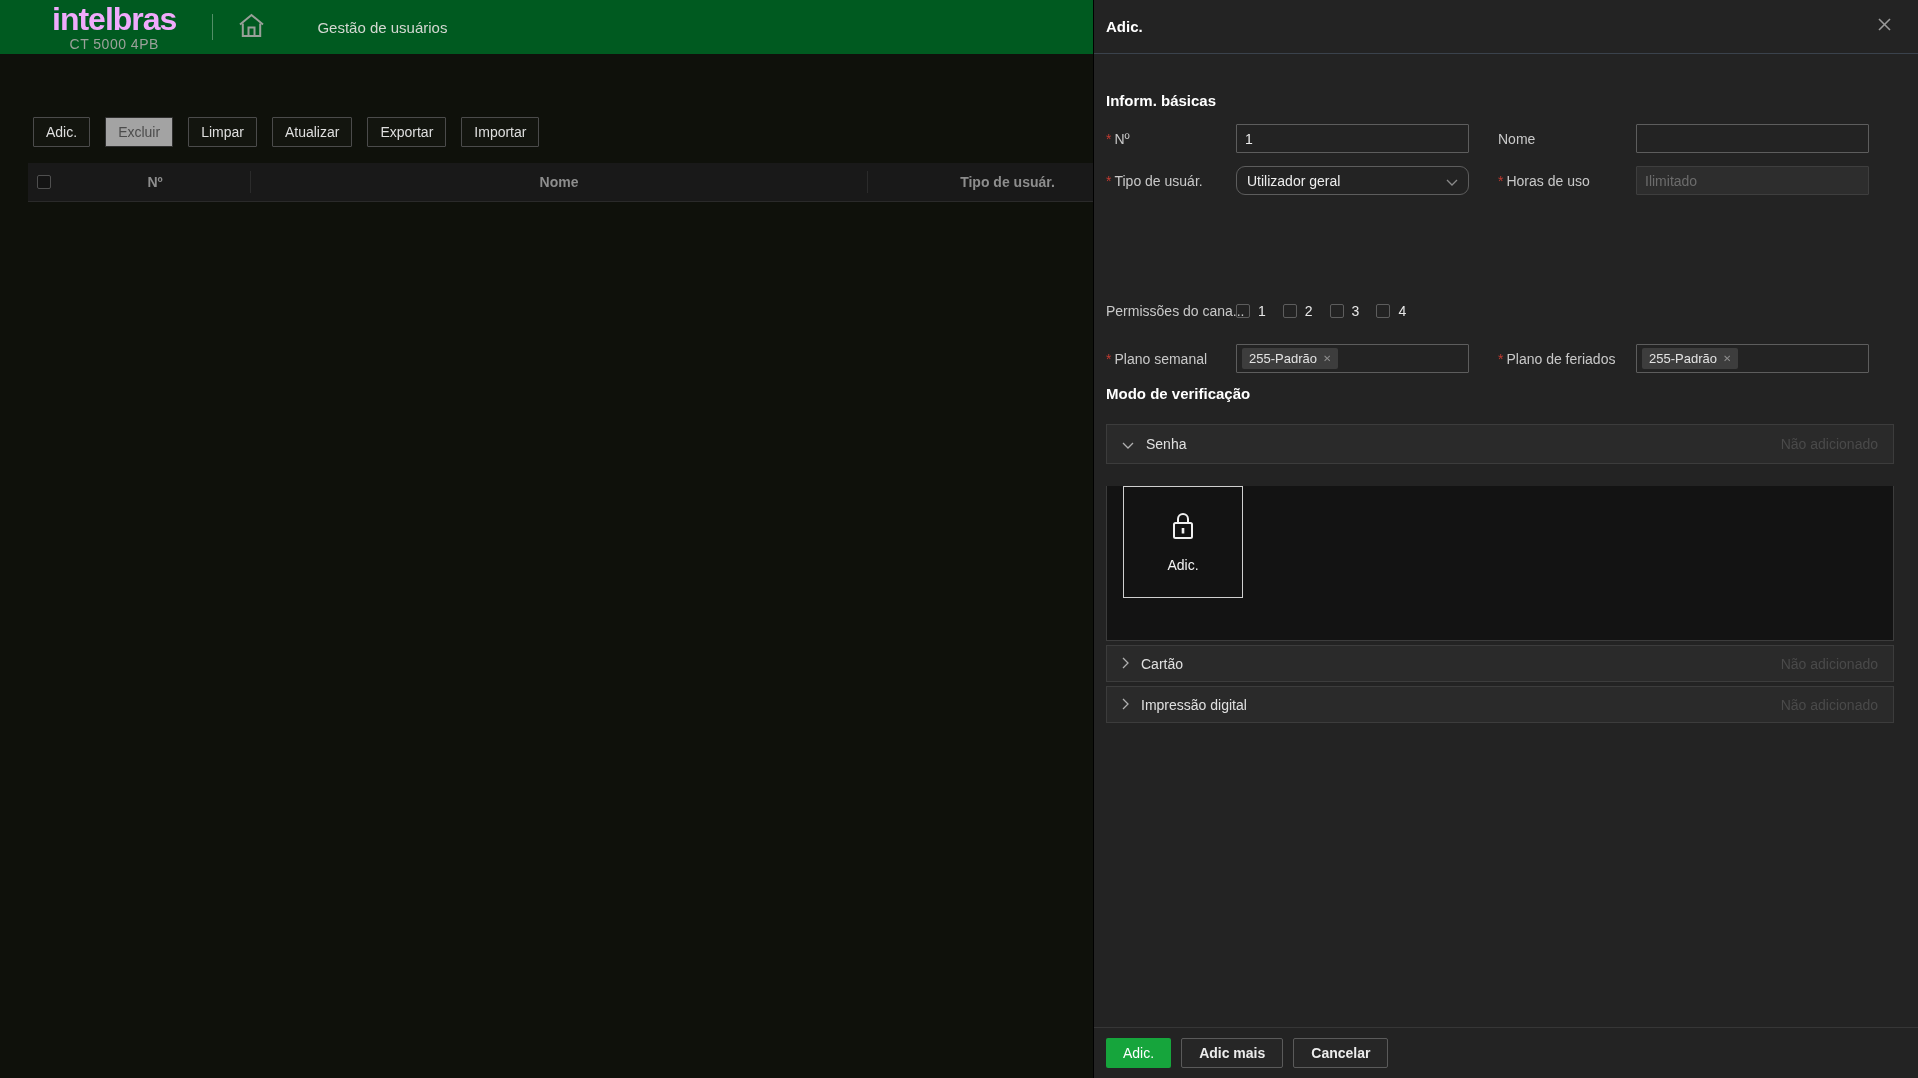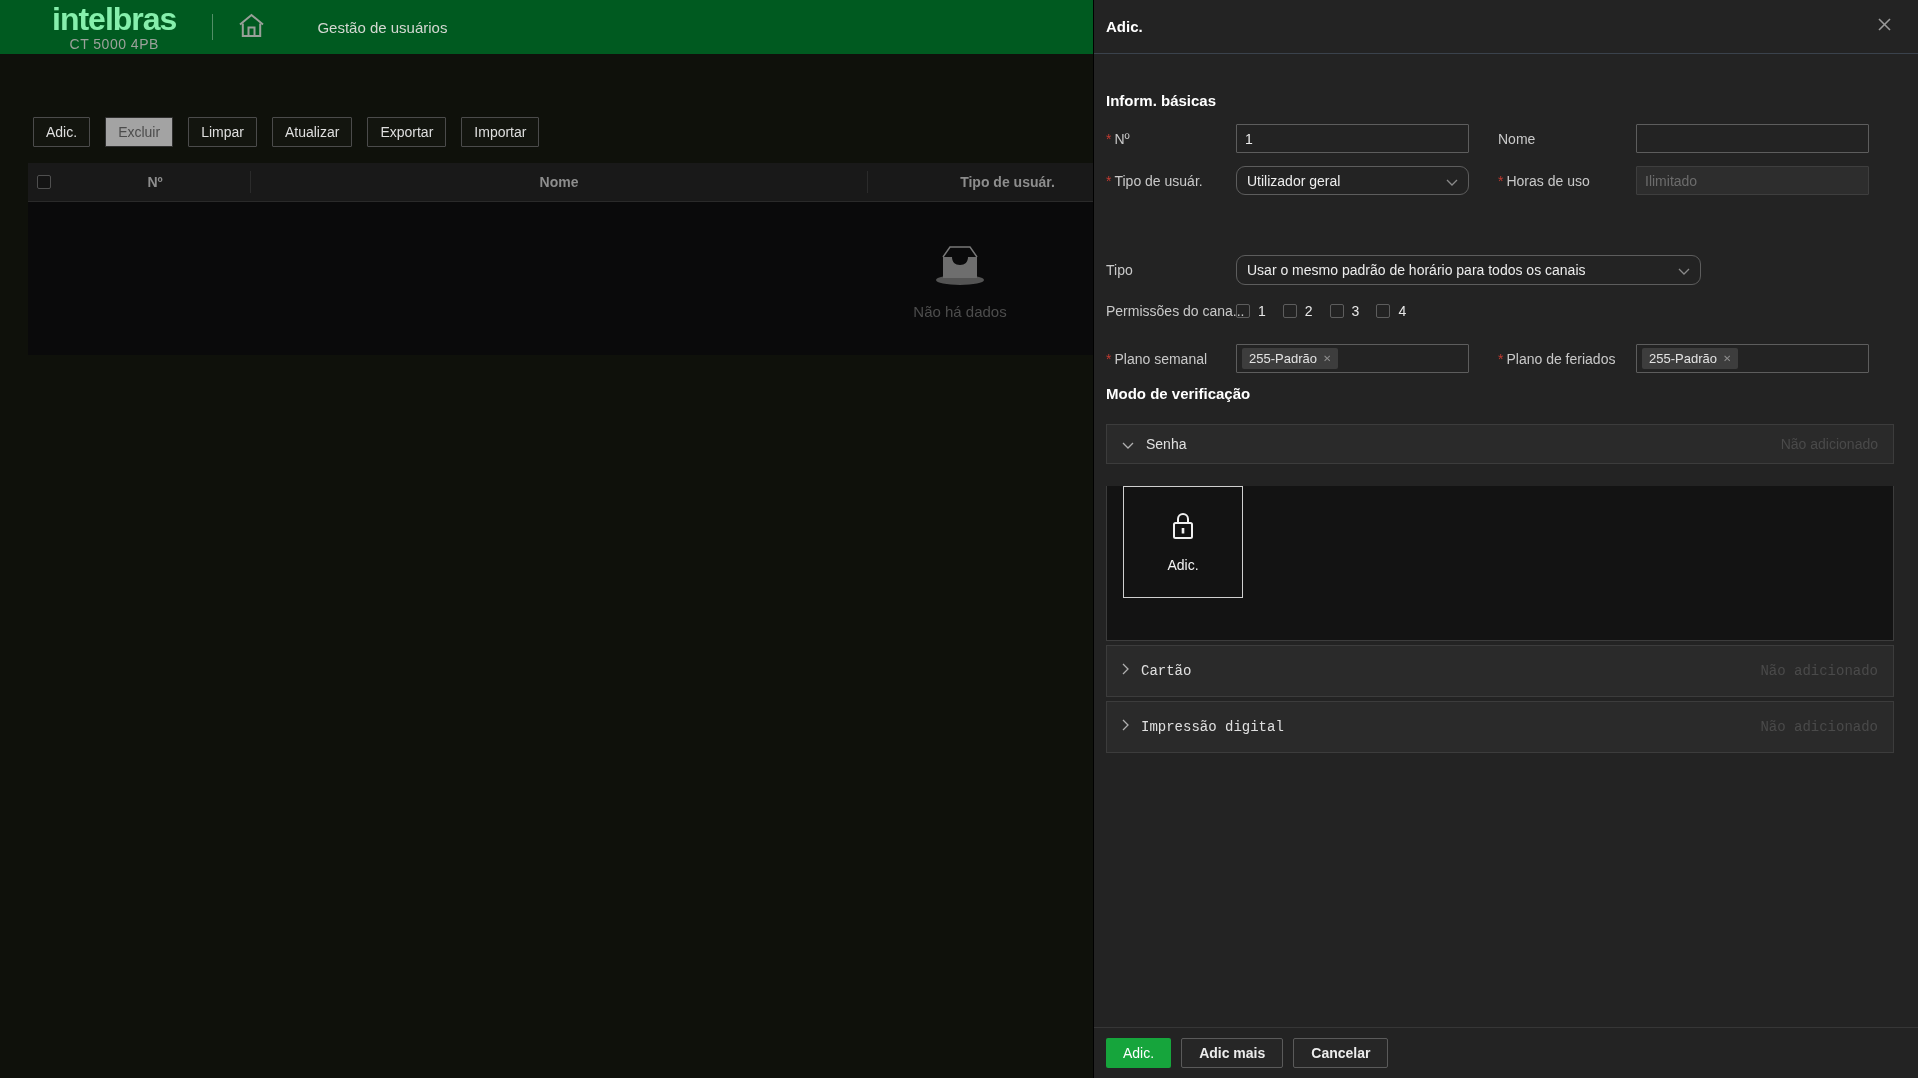--- a/index.html
+++ b/index.html
@@ -3,21 +3,21 @@
 <meta charset="utf-8">
 <style>
   * { margin:0; padding:0; box-sizing:border-box; }
   html,body { width:1918px; height:1078px; }
   body { font-family:"Liberation Sans", sans-serif; background:#0f110b; color:#ddd; overflow:hidden; }
   .app { position:relative; width:1918px; height:1078px; background:#0f110b; }
 
   
   .topbar { position:absolute; top:0; left:0; width:100%; height:54px; background:#005a20; display:flex; align-items:center; }
   .brand { margin-left:52px; text-align:center; line-height:1; }
-  .brand-name { font-size:32px; font-weight:bold; color:#86efac; letter-spacing:-1px; }
+  .brand-name { font-size:32px; font-weight:bold; color:#f0abfc; letter-spacing:-1px; }
   .brand-model { font-size:14px; color:#9ba19b; margin-top:2px; letter-spacing:.5px; }
   .topbar-divider { width:1px; height:26px; background:rgba(255,255,255,.32); margin-left:36px; }
   .home-btn { margin-left:25px; display:flex; cursor:pointer; }
   .nav-title { margin-left:52px; font-size:15px; color:#d4d8d2; cursor:pointer; }
 
   
   .toolbar { position:absolute; top:117px; left:33px; display:flex; gap:15px; }
   .tb-btn { height:30px; padding:0 12px; min-width:52px; justify-content:center; background:rgba(255,255,255,.02);
             border:1px solid #4b4b4b; color:#dfdfdf; font-size:14px; display:flex; align-items:center;
             border-radius:1px; cursor:pointer; white-space:nowrap; }
@@ -64,21 +64,21 @@
   .cb-box { width:14px; height:14px; border:1px solid #5d5d5d; background:transparent; border-radius:2px; cursor:pointer; }
   .cb-label { font-size:14px; color:#e8e8e8; }
   .tags { border:1px solid #5d5d5d; border-radius:1px; display:flex; align-items:center; }
   .tag { display:inline-flex; align-items:center; gap:6px; background:#3d3d3d; border-radius:2px; padding:3px 7px;
          font-size:13px; color:#e3e3e3; margin-left:5px; white-space:nowrap; }
   .tag-x { color:#8f8f8f; font-size:10px; cursor:pointer; }
 
   .accordion { position:absolute; left:12px; right:24px; top:370px; }
   .acc-section + .acc-section { margin-top:4px; }
   .acc-header { height:40px; background:#2a2a2a; border:1px solid #3c3c3c; display:flex; align-items:center; padding:0 15px; cursor:pointer; }
-  .acc-section.collapsed .acc-header { height:52px;font-family:Liberation Mono, monospace; }
+  .acc-section.collapsed .acc-header { height:37px; }
   .acc-label { margin-left:12px; font-size:14px; color:#e0e0e0; }
   .acc-status { margin-left:auto; font-size:14px; color:#4a4a4a; }
   .acc-body { height:155px; background:#131313; border:1px solid #3c3c3c; border-top:none; }
   .add-tile { width:120px; height:112px; border:1px solid #d0d0d0; margin:22px 0 0 16px; display:flex; flex-direction:column;
               align-items:center; justify-content:center; gap:12px; cursor:pointer; background:transparent; }
   .add-tile-label { color:#f2f2f2; font-size:14px; }
 
   .panel-footer { position:absolute; bottom:0; left:0; right:0; height:51px; border-top:1px solid #363636;
                   display:flex; align-items:center; padding-left:12px; gap:10px; background:#232323; }
   .btn { height:30px; padding:0 17px; font-size:14px; border-radius:2px; cursor:pointer; display:flex; align-items:center; white-space:nowrap; font-family:inherit; }
@@ -118,30 +118,20 @@
   </div>
 
   <div class="table">
     <div class="thead">
       <div class="th th-check">
           <span class="checkbox"></span>
         </div>
       <div class="th th-no">Nº</div>
       <div class="th th-name">Nome</div>
       <div class="th th-type">Tipo de usuár.</div>
-    </div>
-    <div class="tbody">
-      <div class="empty-icon">
-        <svg width="64" height="46" viewBox="0 0 64 46">
-          <ellipse cx="32" cy="40" rx="24" ry="5" fill="#545454"></ellipse>
-          <path d="M15 17 L22 7 H42 L49 17" fill="none" stroke="#787878" stroke-width="1.5"></path>
-          <path d="M15 17 H24 C24 22 27 25 32 25 C37 25 40 22 40 17 H49 V38 H15 Z" fill="#6e6e6e"></path>
-        </svg>
-      </div>
-      <div class="empty-text">Não há dados</div>
     </div>
   </div>
 
   <aside class="panel">
     <div class="panel-header">
       <span class="panel-title">Adic.</span>
       <span class="close-btn">
         <span>
           <svg width="15" height="15" viewBox="0 0 15 15" stroke="#9a9a9a" stroke-width="1.6">
             <line x1="2" y1="2" x2="13" y2="13"></line>
@@ -186,33 +176,20 @@
         <label class="flabel pos-l2">
             <span class="req">*</span>
             <span>Horas de uso</span>
           </label>
         <div class="finput pos-f2 disabled">
           <input disabled="" placeholder="Ilimitado" style="">
         </div>
       </div>
 
 
-      <div class="frow" style="top:201px; height:30px;">
-        <label class="flabel pos-l1">
-            <span>Tipo</span>
-          </label>
-        <div class="select wide" style="height:30px;">
-          <span>Usar o mesmo padrão de horário para todos os canais</span>
-          <span>
-            <svg width="12" height="7" viewBox="0 0 12 7" fill="none" stroke="#8a8a8a" stroke-width="1.3">
-                <polyline points="1,1 6,6 11,1"></polyline>
-              </svg>
-          </span>
-        </div>
-      </div>
 
       <div class="frow" style="top:249px; height:16px;">
         <label class="flabel pos-l1" style="height:16px;">
             <span>Permissões do cana...</span>
           </label>
         <div class="cb-group">
           <span class="cb-item">
               <span class="cb-box"></span>
               <span class="cb-label">1</span>
             </span>

